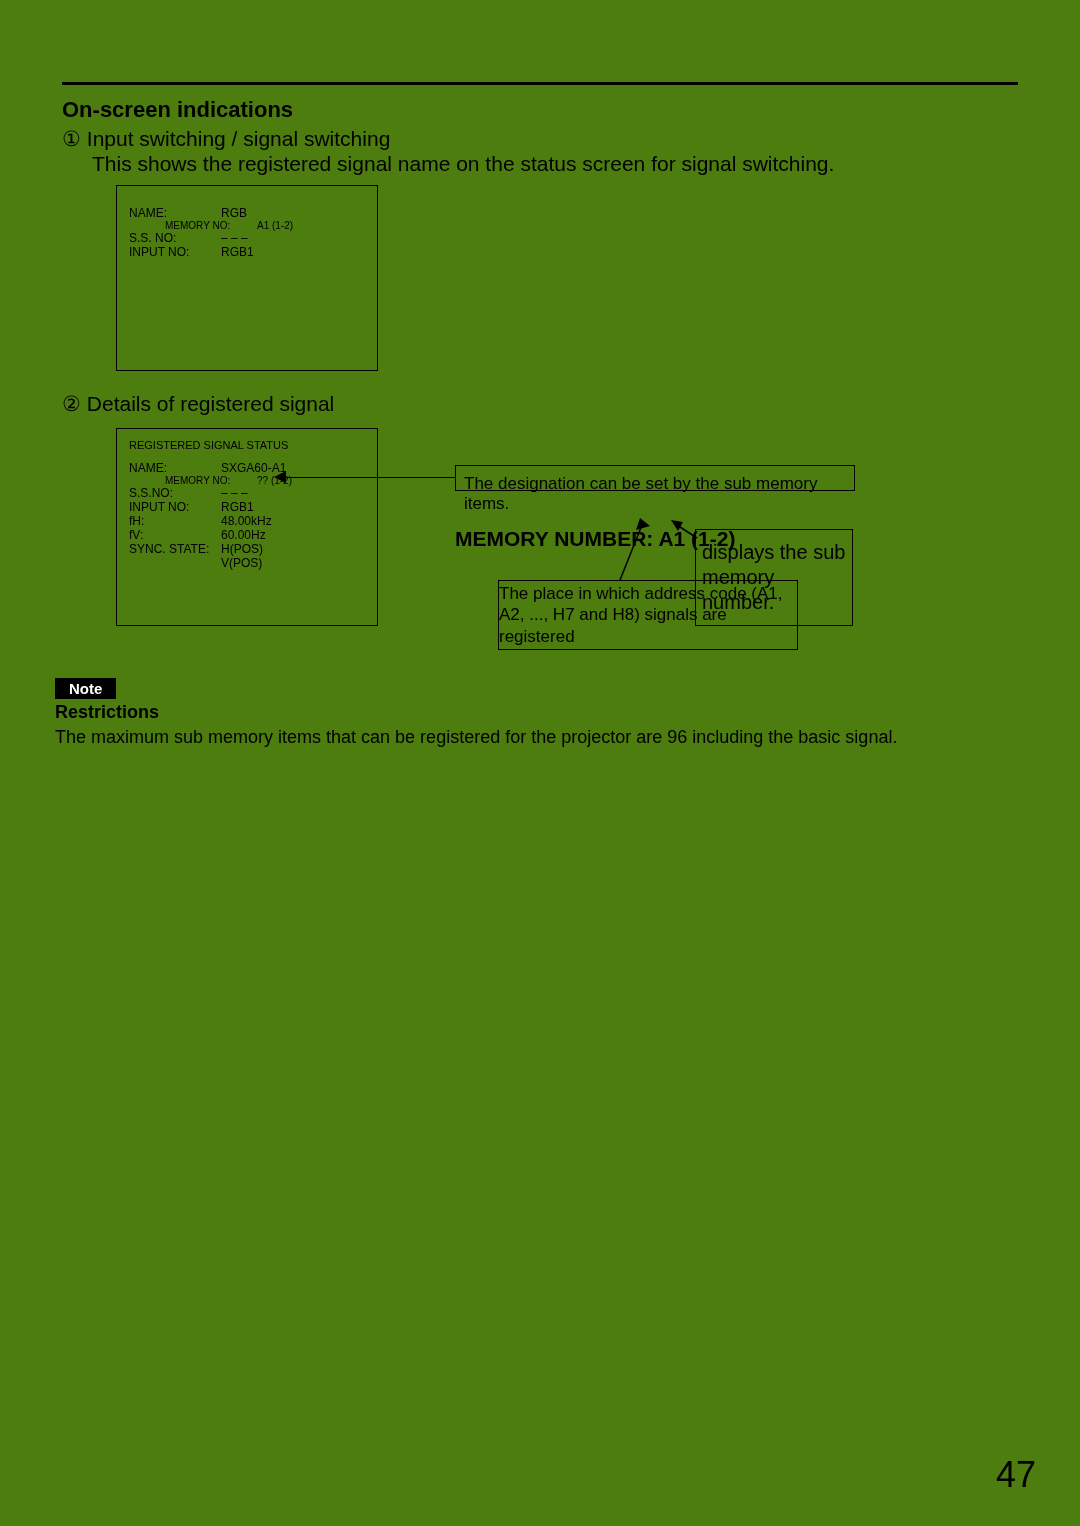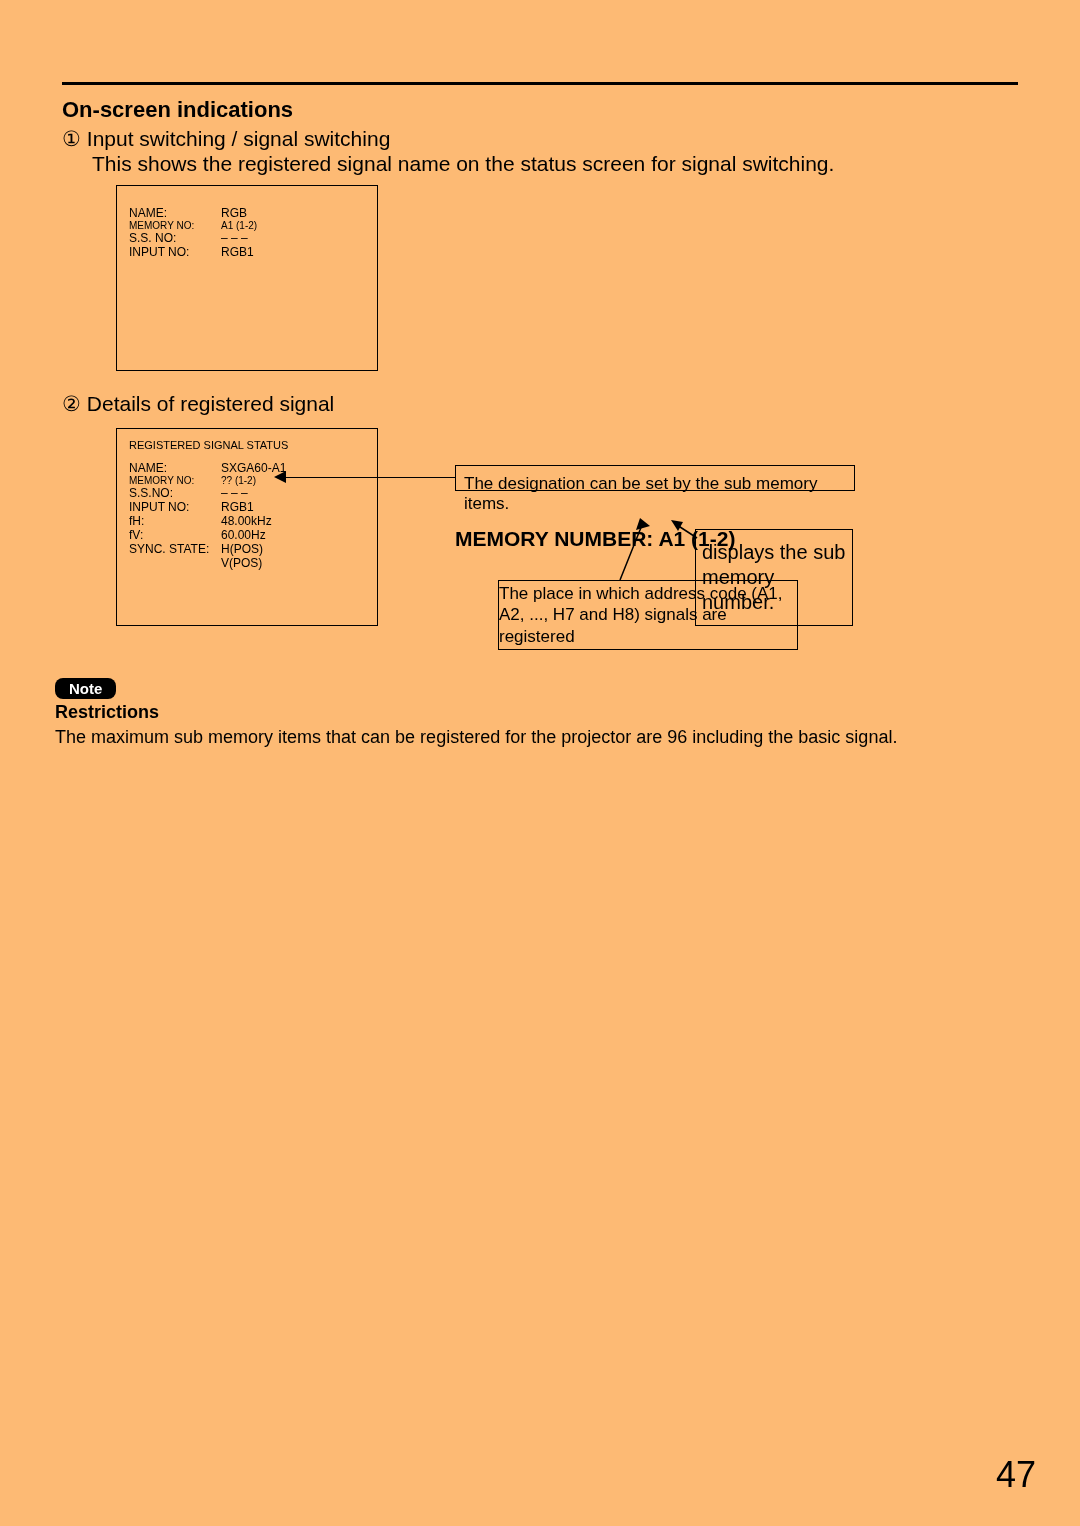--- a/index.html
+++ b/index.html
@@ -7,21 +7,21 @@
     padding: 0;
     background: #fff;
     font-family: Arial, Helvetica, sans-serif;
     color: #000;
     width: 1080px;
   }
   .page {
     position: relative;
     width: 1080px;
     height: 1526px;
-    background: #fdba74;
+    background: #4d7c0f;
   }
   .hr-top {
     position: absolute;
     left: 62px;
     right: 62px;
     top: 82px;
     border-top: 3px solid #000;
   }
   .sec-title {
     position: absolute;
@@ -55,21 +55,21 @@
     top: 185px;
     width: 262px;
     height: 186px;
     border: 1.5px solid #000;
     box-sizing: border-box;
     padding: 20px 12px 12px 12px;
     font-size: 12px;
   }
   .sb-row { display: flex; }
   .sb-row .lbl { width: 92px; }
-  .sb-row.small { font-size: 10px; }
+  .sb-row.small { font-size: 10px; margin-left: 36px; }
   .item2 {
     position: absolute;
     left: 62px;
     top: 392px;
     font-size: 21px;
     text-align: right;
   }
   .screen-box2 {
     position: absolute;
     left: 116px;
@@ -142,21 +142,21 @@
   }
   .note-pill {
     position: absolute;
     left: 55px;
     top: 678px;
     background: #000;
     color: #fff;
     font-size: 15px;
     font-weight: bold;
     padding: 2px 14px;
-    border-radius: 8px;
+    border-radius: 0;
   }
   .restr-title {
     position: absolute;
     left: 55px;
     top: 702px;
     font-size: 18px;
     font-weight: bold;
   }
   .restr-body {
     position: absolute;

